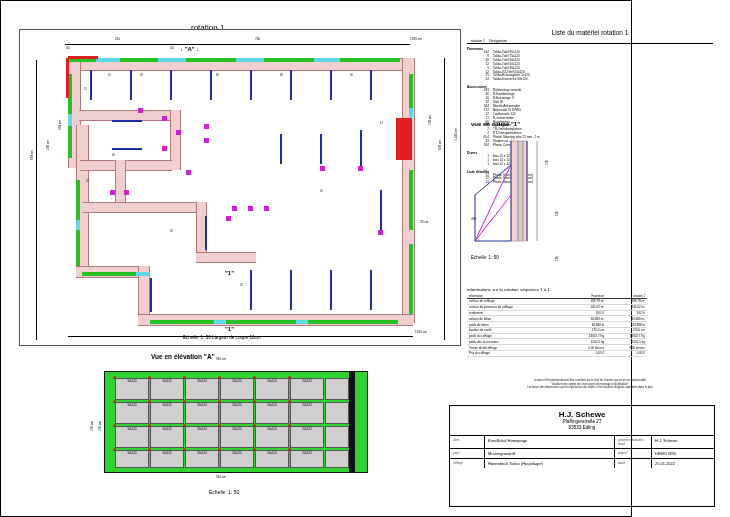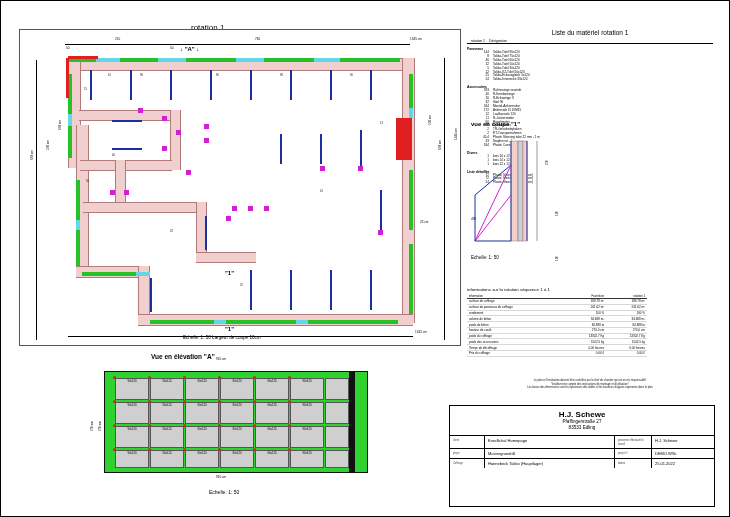--- a/index.html
+++ b/index.html
@@ -1,17 +1,17 @@
 <!DOCTYPE html>
 <html><head>
 <meta charset="utf-8">
 <style>
   html,body{margin:0;padding:0;background:#ffffff;}
   body{width:730px;height:517px;font-family:"Liberation Sans",sans-serif;color:#000;}
-  #sheet{position:relative;width:730px;height:517px;box-sizing:border-box;border:1px solid #000;background:#fff;}
+  #sheet{position:relative;width:632px;height:517px;box-sizing:border-box;border:1px solid #000;background:#fff;}
   .abs{position:absolute;}
 
   
   #planFrame{left:18px;top:28px;width:440px;height:315px;border:1px solid #555;background:#fff;}
   #planTitle{left:190px;top:22px;font-size:8px;}
 
   .wallH{position:absolute;background:#f2cfcf;border-top:1px solid #b07a7a;border-bottom:1px solid #b07a7a;}
   .wallV{position:absolute;background:#f2cfcf;border-left:1px solid #b07a7a;border-right:1px solid #b07a7a;}
   .grn{position:absolute;background:#25c125;}
   .cyn{position:absolute;background:#63d7e8;}

